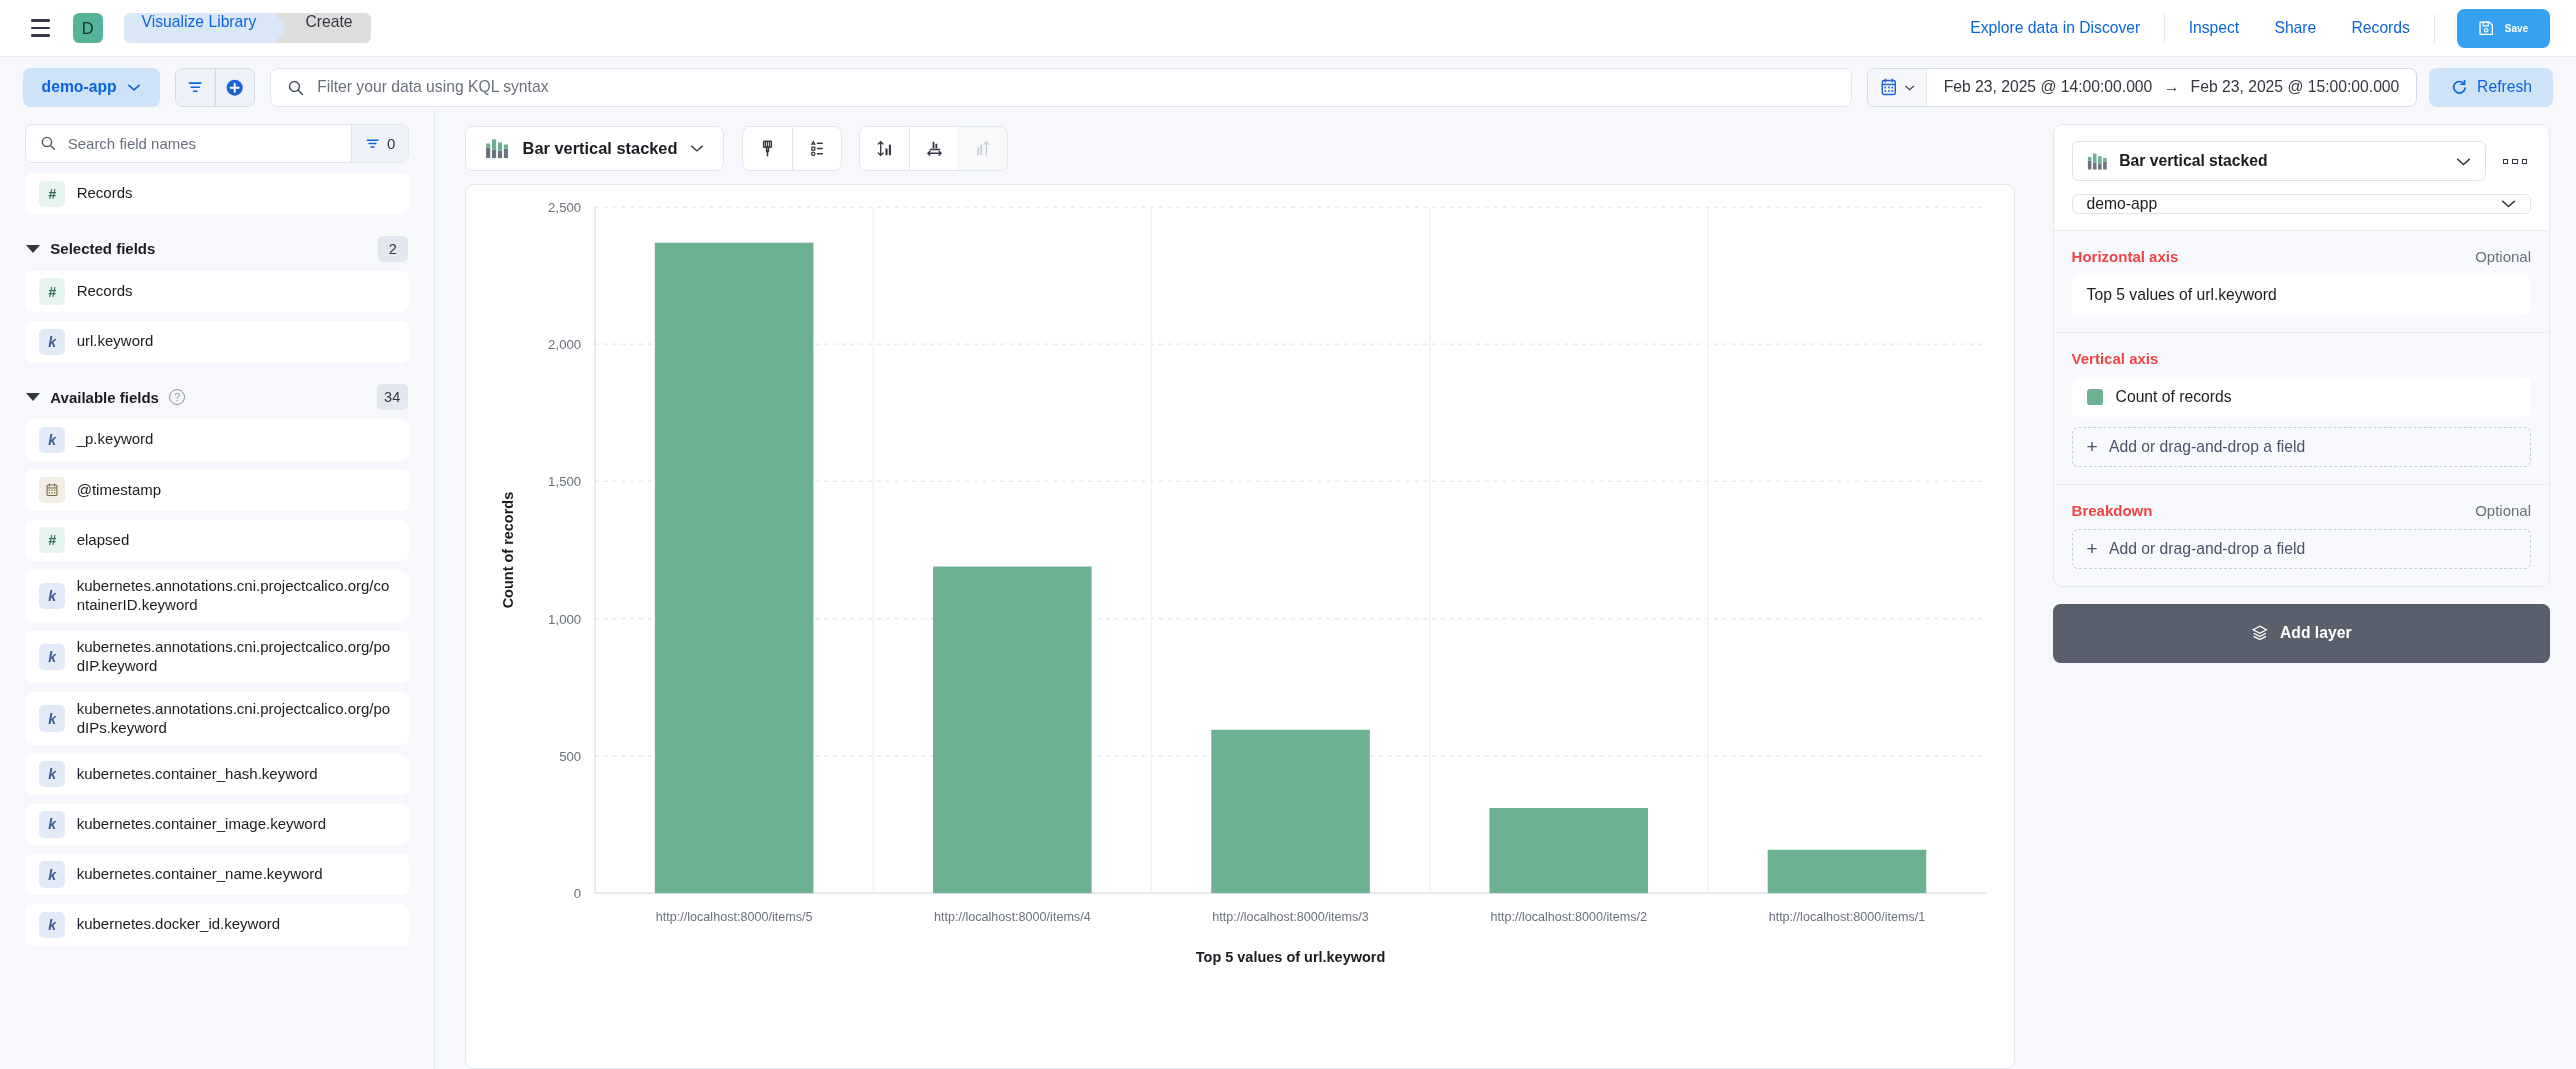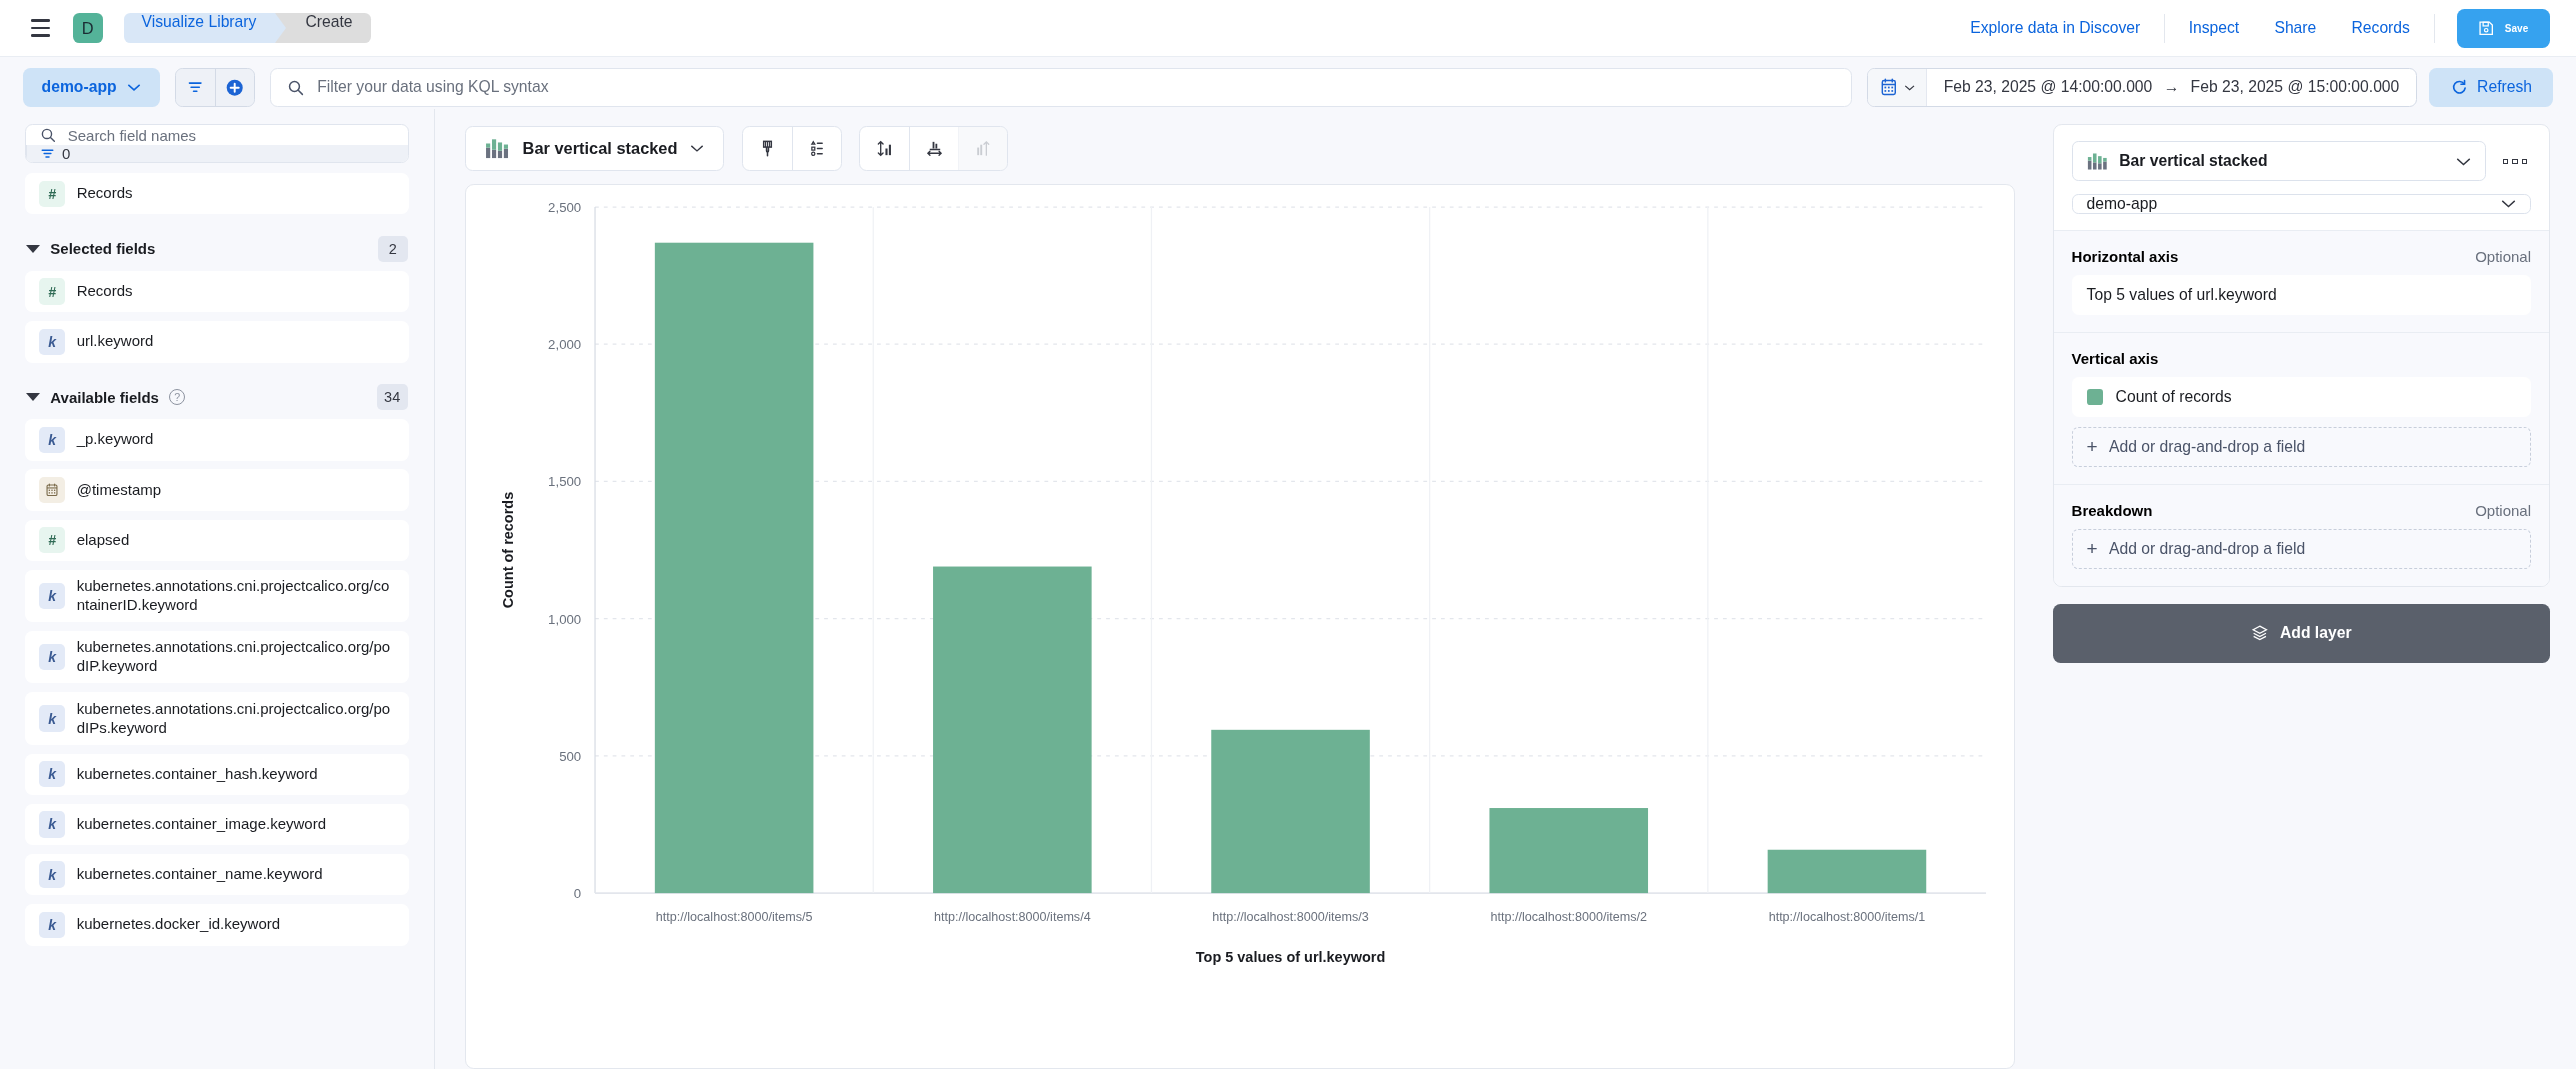--- a/index.html
+++ b/index.html
@@ -98,21 +98,21 @@
 
   
   .body { flex: 1; display: flex; min-height: 0; }
 
   
   .sidebar {
     width: 435px; min-width: 435px; background: #F7F8FC;
     border-right: 0.6px solid #E3E7EE; padding: 15px 25px 0 25px; overflow: hidden;
   }
   .search-row { display: flex; height: 39px; border: 0.6px solid #E0E5EE;
-    border-radius: 7.5px; background: #FFFFFF; overflow: hidden; flex-direction: column; }
+    border-radius: 7.5px; background: #FFFFFF; overflow: hidden; }
   .search-box { flex: 1; display: flex; align-items: center; gap: 11.3px; padding: 0 14px; cursor: text; }
   .search-ph { font-size: 15px; color: #69707D; }
   .search-filter { display: flex; align-items: center; gap: 7.5px; padding: 0 12.6px;
     background: #EEF1F7; border-left: 0.6px solid #E0E5EE; cursor: pointer; }
   .search-filter .cnt { font-size: 15px; color: #343741; }
   .field-item {
     background: #FFFFFF; border-radius: 7.5px; margin-top: 8.8px;
     min-height: 39px; display: flex; align-items: center; gap: 11.3px;
     padding: 7.5px 14px; cursor: grab;
   }
@@ -173,21 +173,21 @@
     display: flex; align-items: center; gap: 11.3px; padding: 0 14px; cursor: pointer; background: #FFF;
   }
   .cfg-select .sel-label { font-size: 15.7px; font-weight: 700; color: #1A1C21; }
   .cfg-select .sel-label.norm { font-weight: 400; }
   .cfg-select .chev { margin-left: auto; }
   .dots-btn { display: flex; gap: 3.8px; align-items: center; padding: 5px 3.8px; cursor: pointer; }
   .dots-btn i { display: block; width: 5.7px; height: 5.7px; border: 1.3px solid #343741; }
   .cfg-section { padding: 16.4px 17.6px 17.6px 17.6px; border-bottom: 0.6px solid #E9EDF3; background: #F8F9FD; }
   .cfg-section:last-of-type { border-bottom: none; }
   .cfg-head { display: flex; align-items: baseline; margin-bottom: 10px; }
-  .cfg-head .h { font-size: 15px; font-weight: 700; color: #000000; }
+  .cfg-head .h { font-size: 15px; font-weight: 700; color: #ef4444; }
   .cfg-head .opt { margin-left: auto; font-size: 15px; color: #69707D; }
   .dim-filled {
     background: #FFFFFF; border-radius: 6.3px; height: 40px; display: flex;
     align-items: center; gap: 12.6px; padding: 0 14px; font-size: 15.7px; color: #1A1C21;
     cursor: pointer; border: 0.6px solid #FFFFFF;
   }
   .swatch { width: 16.4px; height: 16.4px; border-radius: 3.1px; background: #6DB193; }
   .dim-empty {
     margin-top: 10px; border: 1.3px dashed #C7CEDB; border-radius: 6.3px; height: 40px;
     display: flex; align-items: center; gap: 11.3px; padding: 0 14px;

